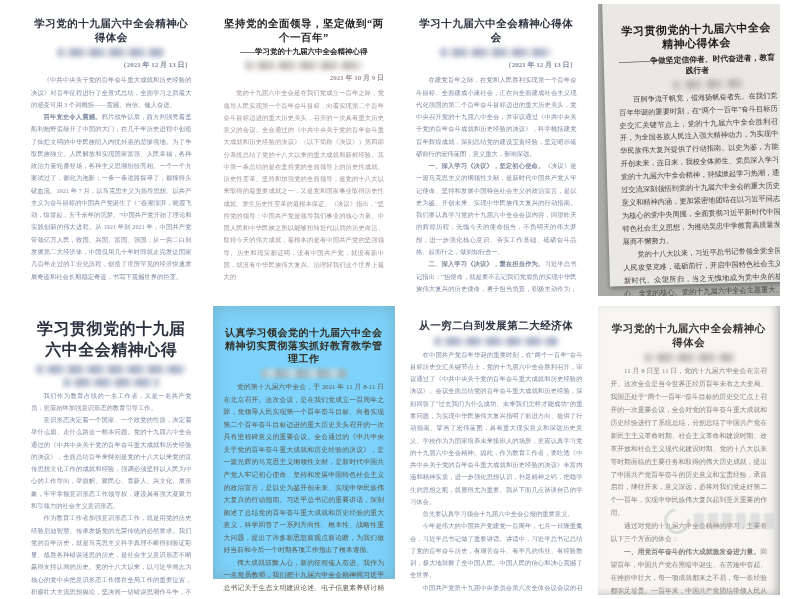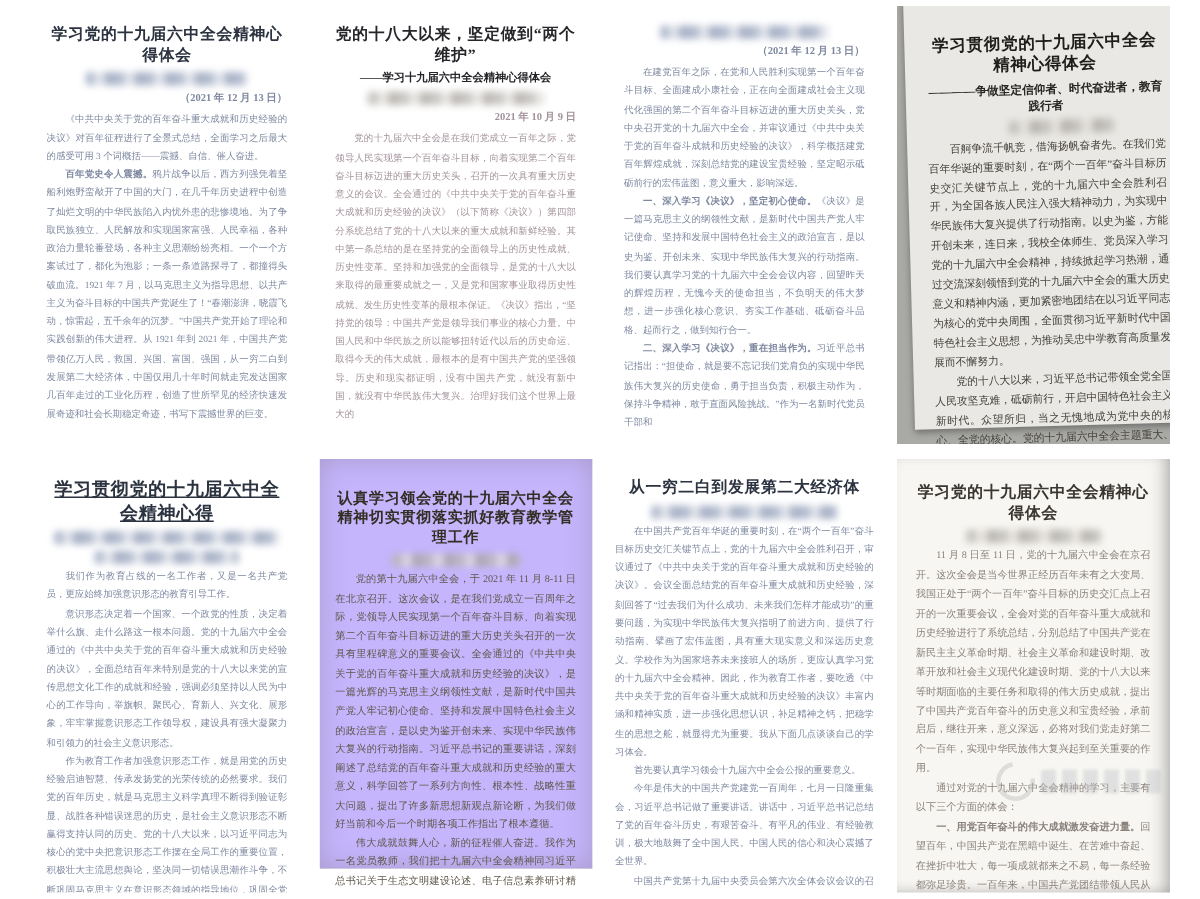--- a/index.html
+++ b/index.html
@@ -58,21 +58,21 @@
     padding:20px 12px 8px 14px; box-shadow:0 2px 5px rgba(0,0,0,.35);
     color:#46423c;
   }
   .paper4 .doc-title { font-size:11px; color:#1f1d1a; }
   .paper4 .doc-subtitle { font-size:7.8px; color:#2a2825; }
   .paper4 .body-text { font-size:7.2px; line-height:1.8; }
 
   
   .paper6 {
     position:absolute; left:0; top:0; right:0; bottom:16px;
-    background:#c4b5fd; padding:16px 11px 6px;
+    background:#7dd3fc; padding:16px 11px 6px;
     box-shadow:inset 0 0 18px rgba(90,80,55,.25);
     color:#5f584a;
   }
   .paper6 .doc-title { font-size:10px; color:#332e24; }
   .paper6 .body-text { font-size:6.8px; line-height:1.85; }
 
   
   .paper8 {
     position:absolute; inset:0; background:#f7f6f2; padding:12px 13px 4px;
     box-shadow:inset -8px 0 10px -5px rgba(110,110,110,.5),
@@ -108,32 +108,33 @@
       <div class="doc-date">（2021 年 12 月 13 日）</div>
       <div class="body-text">
         <p class="para"><b class="lead"></b><span>《中共中央关于党的百年奋斗重大成就和历史经验的决议》对百年征程进行了全景式总结，全面学习之后最大的感受可用 3 个词概括——震撼、自信、催人奋进。</span></p>
         <p class="para"><b class="lead">百年党史令人震撼。</b><span>鸦片战争以后，西方列强凭着坚船利炮野蛮敲开了中国的大门，在几千年历史进程中创造了灿烂文明的中华民族陷入内忧外患的悲惨境地。为了争取民族独立、人民解放和实现国家富强、人民幸福，各种政治力量轮番登场，各种主义思潮纷纷亮相。一个一个方案试过了，都化为泡影；一条一条道路探寻了，都撞得头破血流。1921 年 7 月，以马克思主义为指导思想、以共产主义为奋斗目标的中国共产党诞生了！“春潮澎湃，晓霞飞动，惊雷起，五千余年的沉梦。”中国共产党开始了理论和实践创新的伟大进程。从 1921 年到 2021 年，中国共产党带领亿万人民，救国、兴国、富国、强国，从一穷二白到发展第二大经济体，中国仅用几十年时间就走完发达国家几百年走过的工业化历程，创造了世所罕见的经济快速发展奇迹和社会长期稳定奇迹，书写下震撼世界的巨变。</span></p>
       </div>
     </div>
   </div>
 
   <div class="cell">
     <div class="scanpage tint-pink">
-      <div class="doc-title">党的十八大以来，坚定做到“两个维护”</div>
-      <div class="doc-subtitle">——学习十九届六中全会精神心得体会</div>
+      <div class="doc-title">坚持党的全面领导，坚定做到“两个一百年”</div>
+      <div class="doc-subtitle">——学习党的十九届六中全会精神心得</div>
       <span class="redact gray" style="width:118px;"></span>
       <div class="doc-date">2021 年 10 月 9 日</div>
       <div class="body-text">
         <p class="para"><b class="lead"></b><span>党的十九届六中全会是在我们党成立一百年之际，党领导人民实现第一个百年奋斗目标，向着实现第二个百年奋斗目标迈进的重大历史关头，召开的一次具有重大历史意义的会议。全会通过的《中共中央关于党的百年奋斗重大成就和历史经验的决议》（以下简称《决议》）第四部分系统总结了党的十八大以来的重大成就和新鲜经验。其中第一条总结的是在坚持党的全面领导上的历史性成就、历史性变革。坚持和加强党的全面领导，是党的十八大以来取得的最重要成就之一，又是党和国家事业取得历史性成就、发生历史性变革的最根本保证。《决议》指出，“坚持党的领导：中国共产党是领导我们事业的核心力量。中国人民和中华民族之所以能够扭转近代以后的历史命运、取得今天的伟大成就，最根本的是有中国共产党的坚强领导。历史和现实都证明，没有中国共产党，就没有新中国，就没有中华民族伟大复兴。治理好我们这个世界上最大的</span></p>
       </div>
     </div>
   </div>
 
   <div class="cell">
     <div class="scanpage tint-blue">
+      <div class="doc-title">学习十九届六中全会精神心得体会</div>
       <span class="redact" style="width:112px;"></span>
       <div class="doc-date">（2021 年 12 月 13 日）</div>
       <div class="body-text">
         <p class="para"><b class="lead"></b><span>在建党百年之际，在党和人民胜利实现第一个百年奋斗目标、全面建成小康社会，正在向全面建成社会主义现代化强国的第二个百年奋斗目标迈进的重大历史关头，党中央召开党的十九届六中全会，并审议通过《中共中央关于党的百年奋斗成就和历史经验的决议》，科学概括建党百年辉煌成就，深刻总结党的建设宝贵经验，坚定昭示砥砺前行的宏伟蓝图，意义重大，影响深远。</span></p>
         <p class="para"><b class="lead">一、深入学习《决议》，坚定初心使命。</b><span>《决议》是一篇马克思主义的纲领性文献，是新时代中国共产党人牢记使命、坚持和发展中国特色社会主义的政治宣言，是以史为鉴、开创未来、实现中华民族伟大复兴的行动指南。我们要认真学习党的十九届六中全会会议内容，回望昨天的辉煌历程，无愧今天的使命担当，不负明天的伟大梦想，进一步强化核心意识、夯实工作基础、砥砺奋斗品格、起而行之，做到知行合一。</span></p>
         <p class="para"><b class="lead">二、深入学习《决议》，重在担当作为。</b><span>习近平总书记指出：“担使命，就是要不忘记我们党肩负的实现中华民族伟大复兴的历史使命，勇于担当负责，积极主动作为，保持斗争精神，敢于直面风险挑战。”作为一名新时代党员干部和</span></p>
       </div>
     </div>
   </div>
 
@@ -146,21 +147,21 @@
         <div class="body-text">
           <p class="para"><b class="lead"></b><span>百舸争流千帆竞，借海扬帆奋者先。在我们党百年华诞的重要时刻，在“两个一百年”奋斗目标历史交汇关键节点上，党的十九届六中全会胜利召开，为全国各族人民注入强大精神动力，为实现中华民族伟大复兴提供了行动指南。以史为鉴，方能开创未来，连日来，我校全体师生、党员深入学习党的十九届六中全会精神，持续掀起学习热潮，通过交流深刻领悟到党的十九届六中全会的重大历史意义和精神内涵，更加紧密地团结在以习近平同志为核心的党中央周围，全面贯彻习近平新时代中国特色社会主义思想，为推动吴忠中学教育高质量发展而不懈努力。</span></p>
           <p class="para"><b class="lead"></b><span>党的十八大以来，习近平总书记带领全党全国人民攻坚克难，砥砺前行，开启中国特色社会主义新时代。众望所归，当之无愧地成为党中央的核心、全党的核心。党的十九届六中全会主题重大、内涵丰富，是在“两个一百年”奋斗目标的历史交汇期，召开的一次具有里程碑意义的重要会议，彰显了中国共产党始终把为中国人民谋幸福、为中华民族谋复兴作为自己初心使命的政治本色。党的十九届六中全会审议通过了《中共中央关于党的百年奋斗重大成就和历史经验的决议》，总结了我们为什么能够成功、明晰了我们怎样才能继续成功。</span></p>
         </div>
       </div>
     </div>
   </div>
 
   <div class="cell">
     <div class="scanpage tint-blue">
-      <div class="doc-title" style="font-size:12px;text-decoration:underline;">学习贯彻党的十九届六中全会精神心得</div>
+      <div class="doc-title" style="font-size:16px;">学习贯彻党的十九届六中全会精神心得</div>
       <span class="redact" style="width:150px; margin-bottom:2px;"></span>
       <span class="redact" style="width:96px;"></span>
       <div class="body-text">
         <p class="para"><b class="lead"></b><span>我们作为教育占线的一名工作者，又是一名共产党员，更应始终加强意识形态的教育引导工作。</span></p>
         <p class="para"><b class="lead"></b><span>意识形态决定着一个国家、一个政党的性质，决定着举什么旗、走什么路这一根本问题。党的十九届六中全会通过的《中共中央关于党的百年奋斗重大成就和历史经验的决议》，全面总结百年来特别是党的十八大以来党的宣传思想文化工作的成就和经验，强调必须坚持以人民为中心的工作导向，举旗帜、聚民心、育新人、兴文化、展形象，牢牢掌握意识形态工作领导权，建设具有强大凝聚力和引领力的社会主义意识形态。</span></p>
         <p class="para"><b class="lead"></b><span>作为教育工作者加强意识形态工作，就是用党的历史经验启迪智慧、传承发扬党的光荣传统的必然要求。我们党的百年历史，就是马克思主义科学真理不断得到验证彰显、战胜各种错误迷思的历史，是社会主义意识形态不断赢得支持认同的历史。党的十八大以来，以习近平同志为核心的党中央把意识形态工作摆在全局工作的重要位置，积极壮大主流思想舆论，坚决同一切错误思潮作斗争，不断巩固马克思主义在意识形态领域的指导地位，巩固全党全国人民团结奋斗的共同思想基础。</span></p>
 
       </div>
     </div>
   </div>

